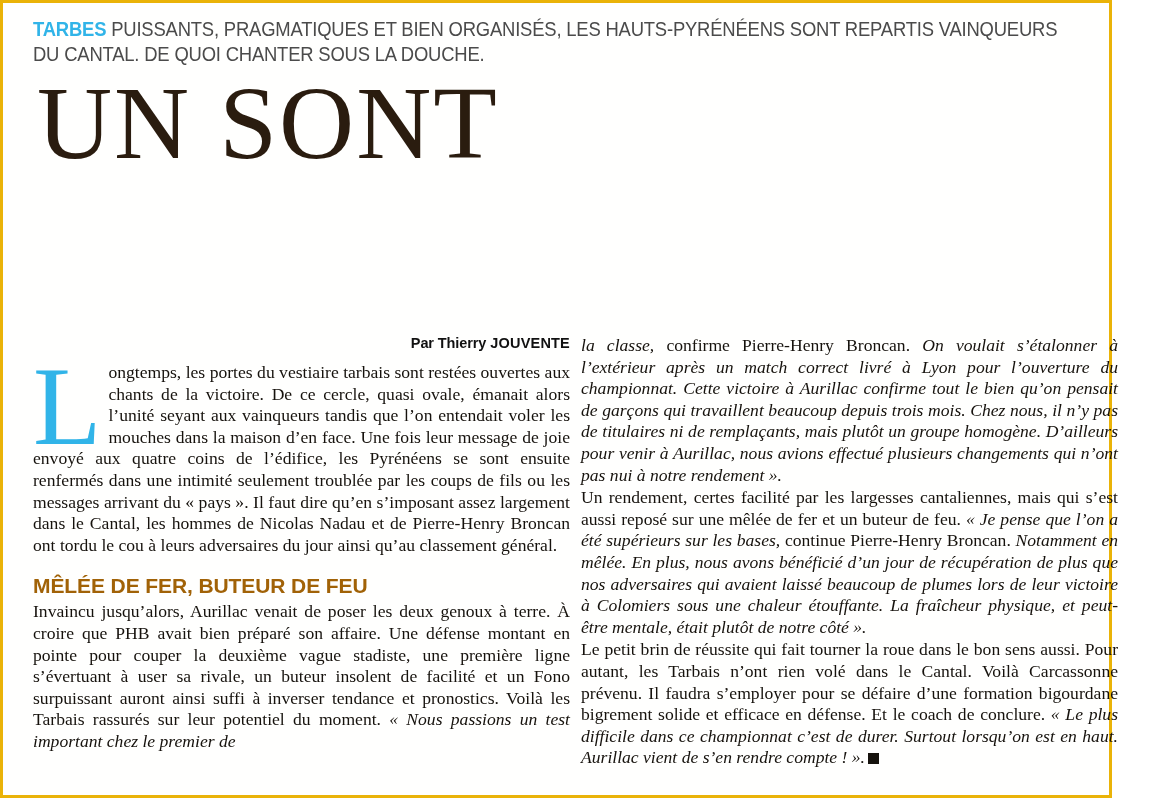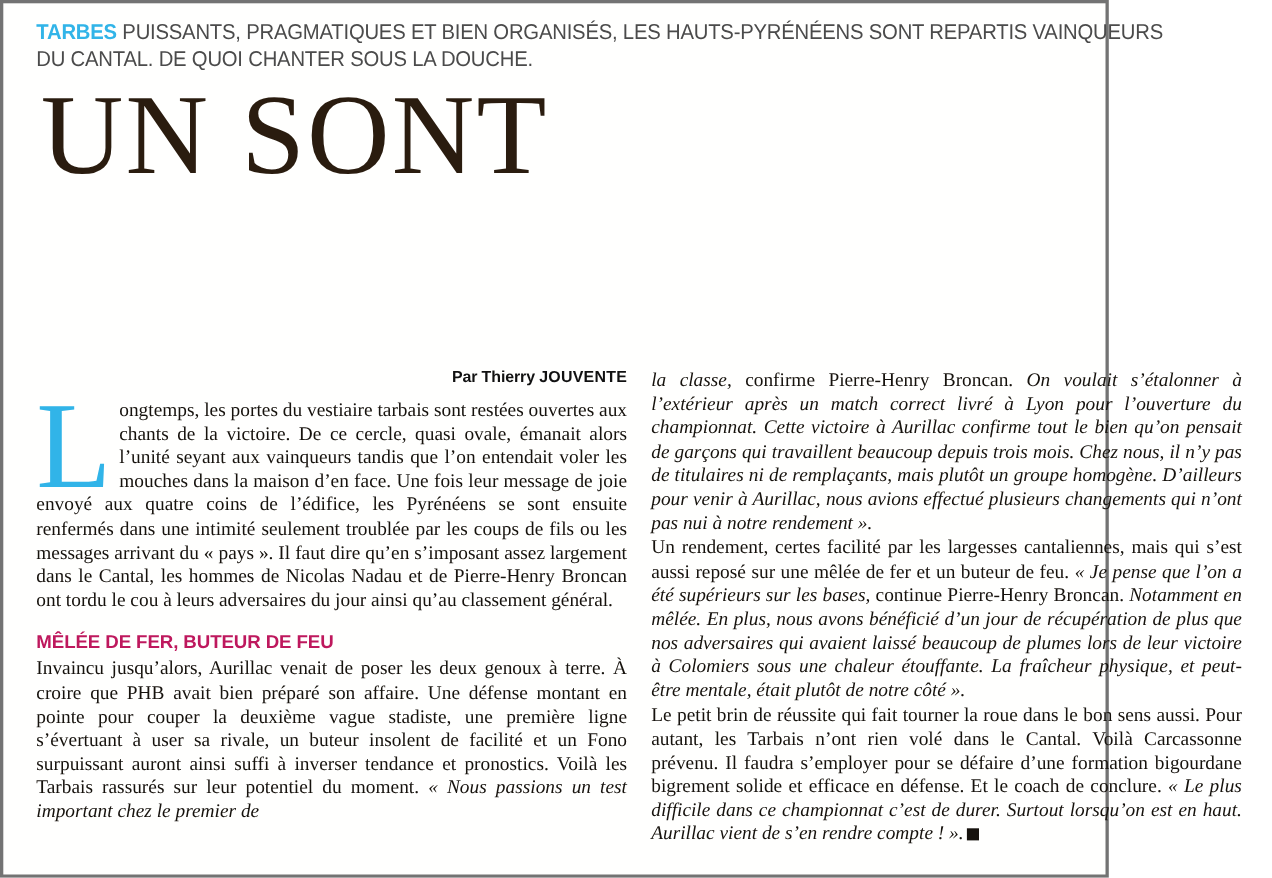--- a/index.html
+++ b/index.html
@@ -9,24 +9,24 @@
   }
   body {
     width: 1156px;
     height: 798px;
     overflow: hidden;
     font-family: "Liberation Serif", serif;
   }
 
   #page {
     position: relative;
-    width: 1008px;
+    width: 1112px;
     height: 798px;
     box-sizing: border-box;
-    border: 3px solid #737373;
+    border: 3px solid #eab308;
     background: #fffffe;
   }
 
   #inner {
     position: absolute;
     left: 0; top: 0; right: 0; bottom: 0;
     padding: 10px 26px 6px 30px;
     box-sizing: border-box;
   }
 
@@ -67,21 +67,21 @@
   .hl-line-1 { margin-left: 4px; letter-spacing: 2px; }
   .hl-line-2 { margin-left: 4px; margin-top: 4px; letter-spacing: 2px; }
 
   
   .columns {
     position: absolute;
     left: 30px;
     top: 332px;
     width: 1096px;
     display: flex;
-    gap: 22px;
+    gap: 11px;
   }
   .col {
     width: 537px;
     flex: 0 0 537px;
   }
 
   .byline {
     font-family: "Liberation Sans", sans-serif;
     font-size: 14.5px;
     font-weight: bold;
@@ -112,23 +112,23 @@
     font-family: "Liberation Serif", serif;
     font-size: 112px;
     line-height: 84px;
     color: #31b4e8;
     margin: 2px 7px -6px 0;
     padding: 0;
   }
 
   .subhead {
     font-family: "Liberation Sans", sans-serif;
-    font-size: 17px;
+    font-size: 21px;
     font-weight: bold;
-    color: #be185d;
+    color: #a16207;
     text-transform: uppercase;
     letter-spacing: -0.1px;
     margin: 18px 0 3px 0;
   }
 
   em.q {
     font-style: italic;
   }
   .roman { font-style: normal; }
 

